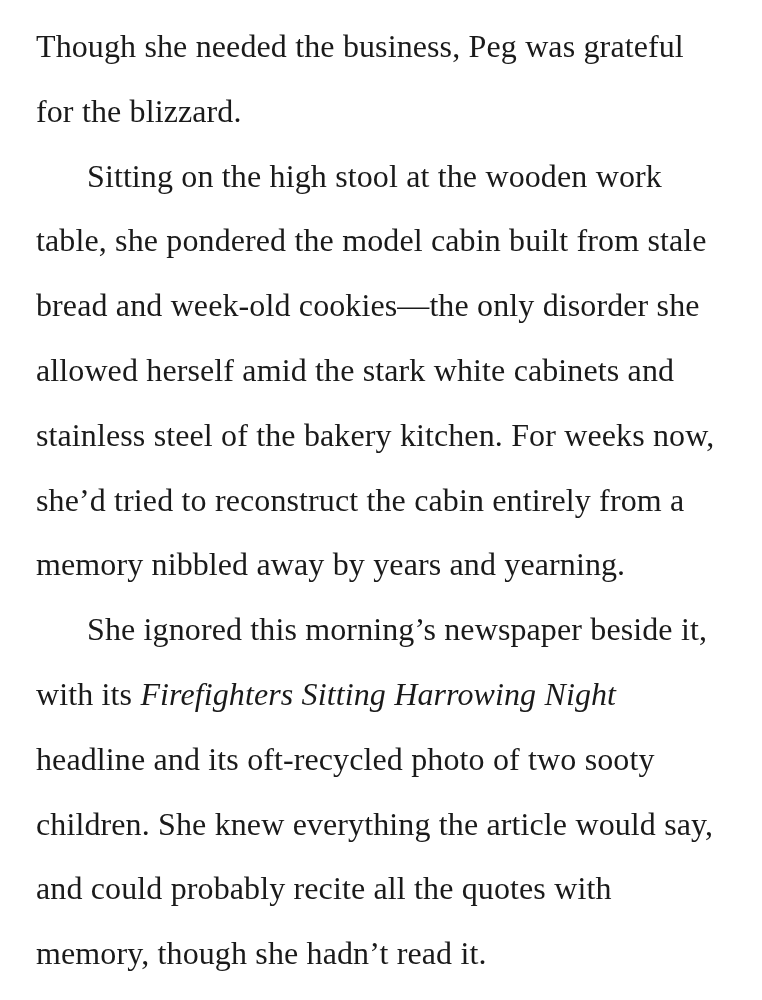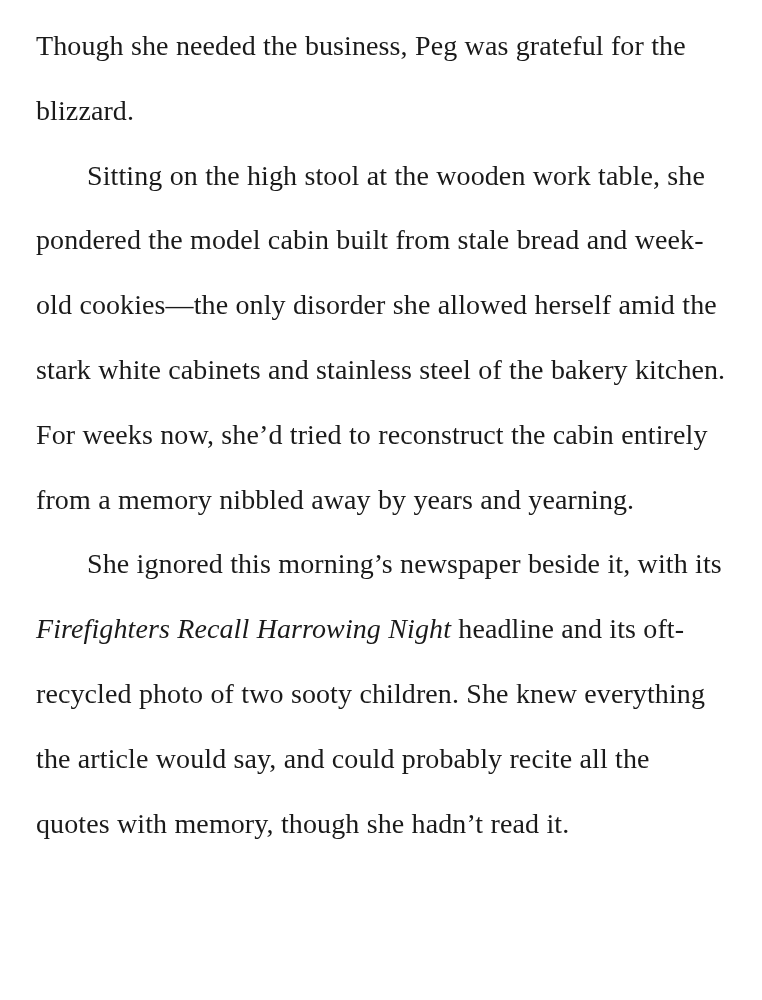--- a/index.html
+++ b/index.html
@@ -23,21 +23,21 @@
     box-sizing: border-box;
     padding: 0;
   }
 
   #prose {
     position: absolute;
     left: 36px;
     top: 0px;
     width: 692px;
     color: #1a1a1a;
-    font-size: 28px;
+    font-size: 32px;
     line-height: 64.8px;
     letter-spacing: 0.1px;
     word-spacing: 0.2px;
     text-align: left;
     -webkit-font-smoothing: antialiased;
   }
 
   .para {
     margin: 0;
     padding: 0;
@@ -58,15 +58,15 @@
     font-style: italic;
   }
 </style>
 </head>
 <body style="background: rgb(255, 255, 255);">
 
 <div id="page" style="background: rgb(255, 255, 255);">
   <div id="prose" style="color: rgb(26, 26, 26);">
       <p class="para"><span class="">Though she needed the business, Peg was grateful for the blizzard.</span></p>
       <p class="para indented"><span class="">Sitting on the high stool at the wooden work table, she pondered the model cabin built from stale bread and week-old cookies—the only disorder she allowed herself amid the stark white cabinets and stainless steel of the bakery kitchen. For weeks now, she’d tried to reconstruct the cabin entirely from a memory nibbled away by years and yearning.</span></p>
-      <p class="para indented"><span class="">She ignored this morning’s newspaper beside it, with its </span><span class="ital">Firefighters Recall Harrowing Night</span><span class=""> headline and its oft-recycled photo of two sooty children. She knew everything the article would say, and could probably recite all the quotes with memory, though she hadn’t read it.</span></p>
+      <p class="para indented"><span class="">She ignored this morning’s newspaper beside it, with its </span><span class="ital">Firefighters Sitting Harrowing Night</span><span class=""> headline and its oft-recycled photo of two sooty children. She knew everything the article would say, and could probably recite all the quotes with memory, though she hadn’t read it.</span></p>
     </div>
 </div>
 
 </body></html>

